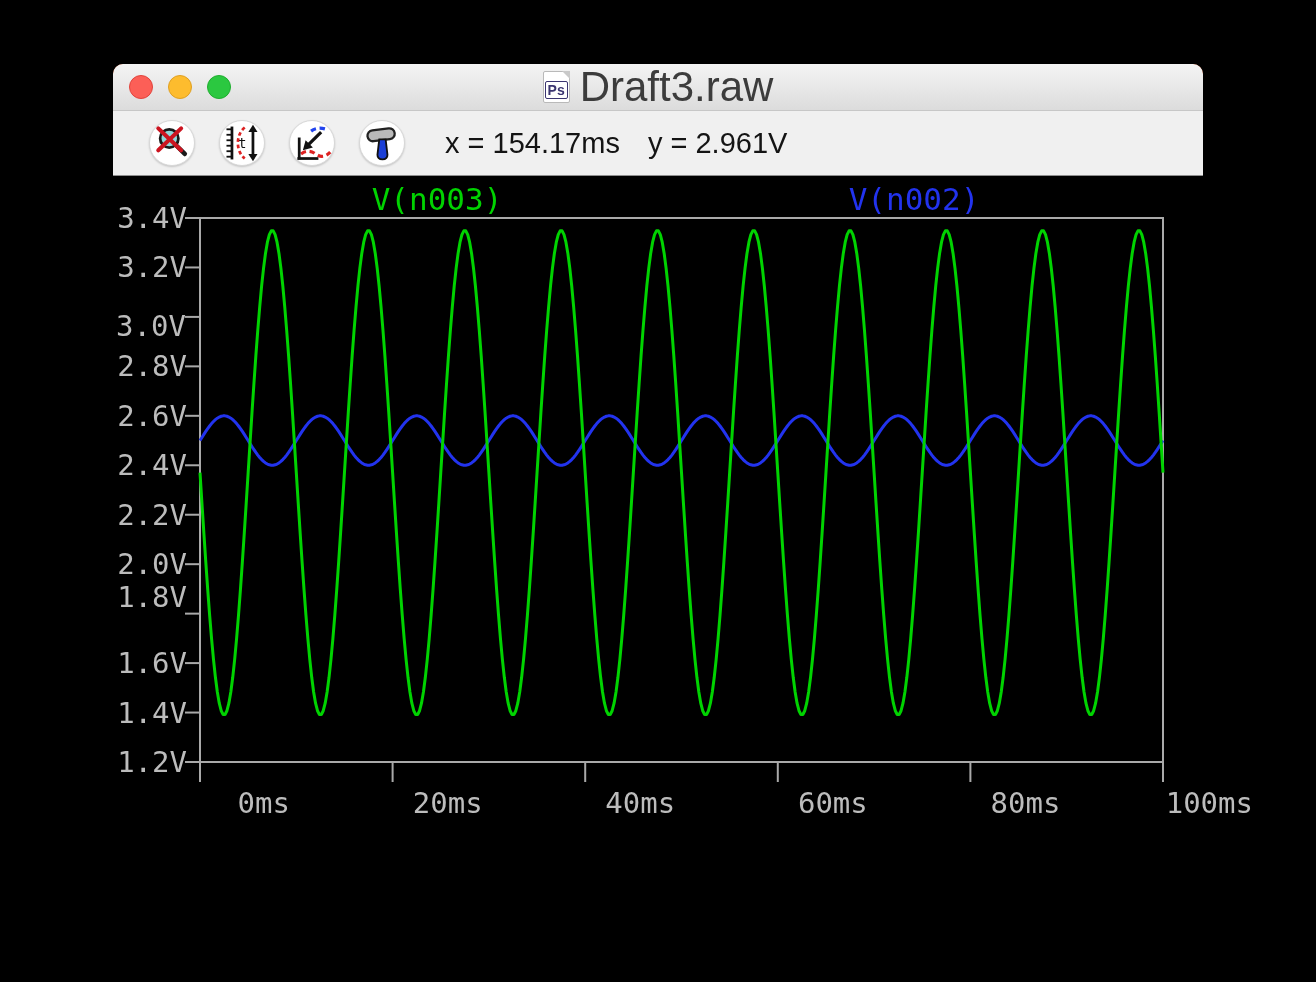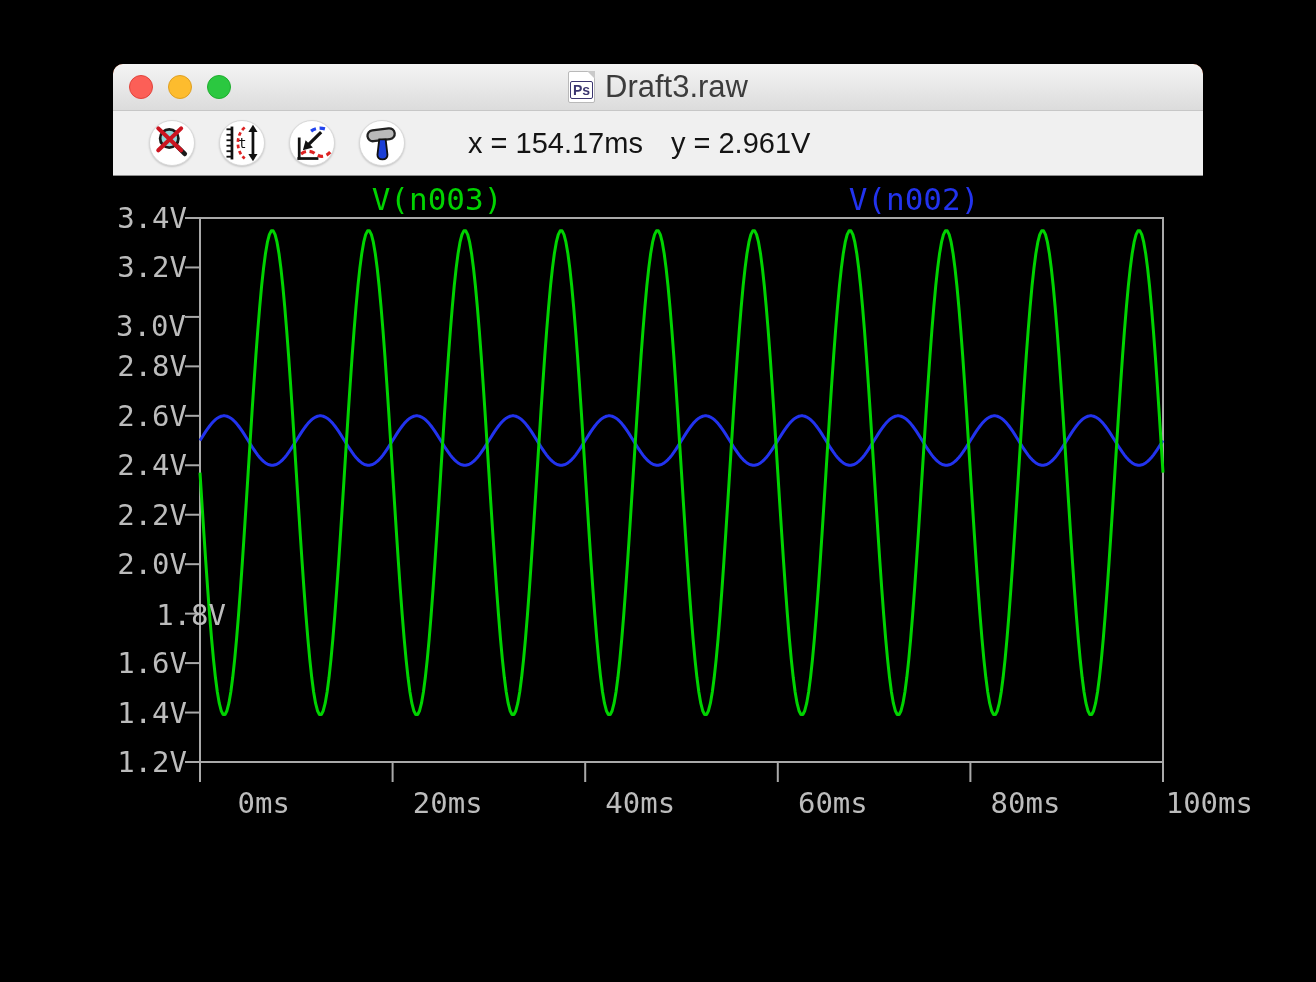--- a/index.html
+++ b/index.html
@@ -29,34 +29,34 @@
     display:flex;align-items:flex-end;justify-content:center;
   }
   .doc-icon .fold{
     position:absolute;top:-1px;right:-1px;width:0;height:0;
     border-left:8px solid transparent;border-top:8px solid #c9c9c9;
   }
   .doc-icon .ps{
     font-size:14px;font-weight:bold;color:#3b3570;line-height:1;
     border:1px solid #3b3570;padding:1px 2px;margin-bottom:3px;border-radius:2px;
   }
-  .title{font-size:31px;color:#3c3c3c;}
+  .title{font-size:42px;color:#3c3c3c;}
   
   .toolbar{
     height:64px;background:#f0f0f0;border-bottom:1px solid #8f8f8f;
     display:flex;align-items:center;padding-left:36px;
   }
   .tool{
     width:46px;height:46px;border-radius:50%;background:#fff;
     border:1px solid #d8d8d8;box-shadow:0 1px 2px rgba(0,0,0,.18);
     margin-right:24px;padding:0;display:flex;align-items:center;justify-content:center;cursor:default;
   }
   .tool svg{width:42px;height:42px;}
   .readout{font-size:29px;color:#141414;}
-  .readout.x{margin-left:39px;}
+  .readout.x{margin-left:16px;}
   .readout.y{margin-left:28px;}
   
   .pane{
     position:absolute;left:0;top:112px;width:1090px;height:686px;background:#000;
   }
   .pane svg.plot{position:absolute;left:0;top:0;}
   .trace-label{
     position:absolute;top:8px;transform:translateX(-50%);
     font-family:"DejaVu Sans Mono", monospace;font-size:31px;line-height:1;white-space:nowrap;
   }
@@ -162,21 +162,21 @@
       </svg>
     <div id="ylabels">
         <div class="ytick" style="top: 25px;">3.4V</div>
         <div class="ytick" style="top: 66px; margin-top: 8px;">3.2V</div>
         <div class="ytick" style="top: 133px; text-align: center;">3.0V</div>
         <div class="ytick" style="top: 173.364px;">2.8V</div>
         <div class="ytick" style="top: 222.818px;">2.6V</div>
         <div class="ytick" style="top: 272.273px;">2.4V</div>
         <div class="ytick" style="top: 321.727px;">2.2V</div>
         <div class="ytick" style="top: 371.182px;">2.0V</div>
-        <div class="ytick" style="top: 422px; margin-left: 39px;">1.8V</div>
+        <div class="ytick" style="top: 404px;">1.8V</div>
         <div class="ytick" style="top: 470.091px;">1.6V</div>
         <div class="ytick" style="top: 519.545px;">1.4V</div>
         <div class="ytick" style="top: 569px;">1.2V</div>
       </div>
     <div id="xlabels">
         <div class="xtick" style="left: 87px;">0ms</div>
         <div class="xtick" style="left: 279.6px;">20ms</div>
         <div class="xtick" style="left: 472.2px;">40ms</div>
         <div class="xtick" style="left: 664.8px;">60ms</div>
         <div class="xtick" style="left: 857.4px;">80ms</div>

